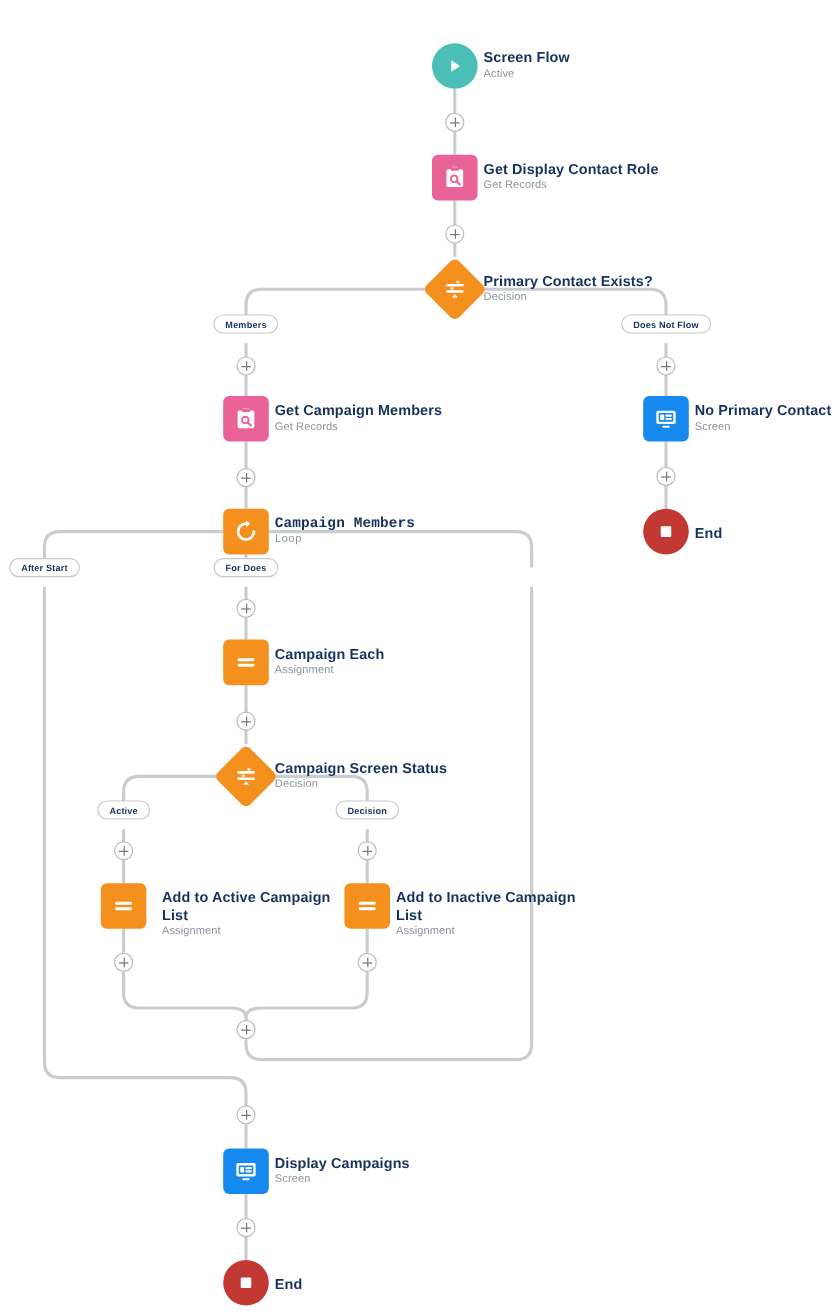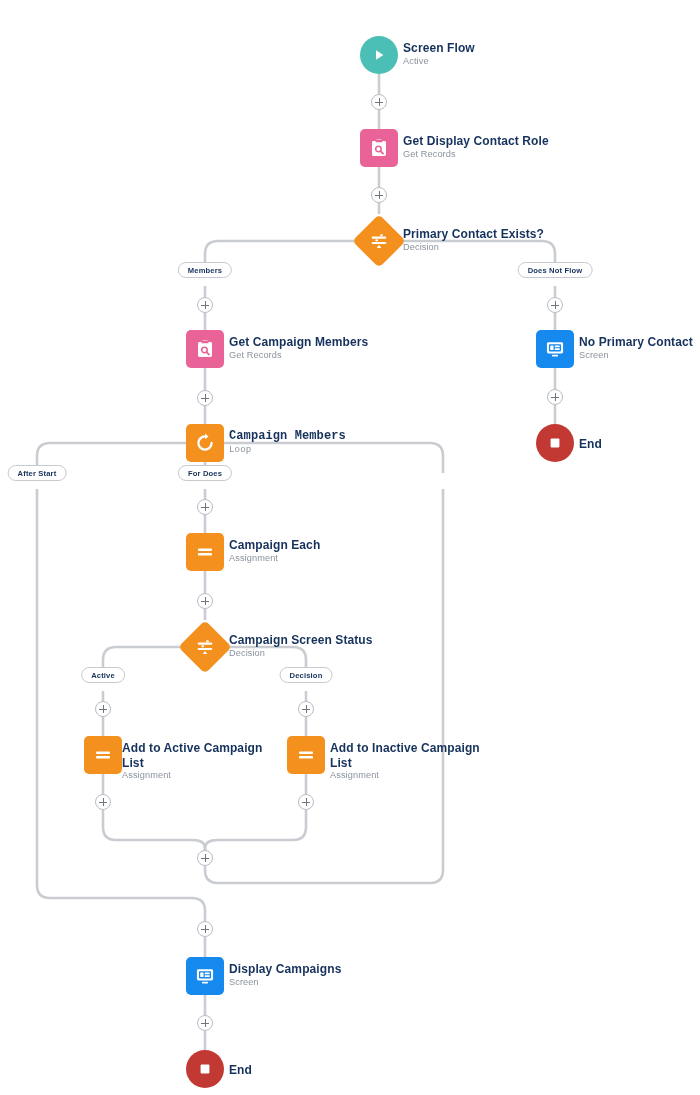--- a/index.html
+++ b/index.html
@@ -257,21 +257,21 @@
           <span class="s">Decision</span>
         </div>
       </div>
       <div class="node">
         <div class="ico sq" style="background: rgb(244, 144, 30); left: 84px; top: 736px;">
           <svg width="22" height="22" viewBox="0 0 24 24">
             <rect x="4.4" y="8.2" width="15.2" height="2.7" rx="1.0" fill="#fff"></rect>
             <rect x="4.4" y="13.2" width="15.2" height="2.7" rx="1.0" fill="#fff"></rect>
           </svg>
         </div>
-        <div class="lbl" style="left: 122px; top: 741px; width: 150px;">
+        <div class="lbl" style="left: 135px; top: 741px; width: 150px;">
           <span class="t">Add to Active Campaign List</span>
           <span class="s">Assignment</span>
         </div>
       </div>
       <div class="node">
         <div class="ico sq" style="background: rgb(244, 144, 30); left: 287px; top: 736px;">
           <svg width="22" height="22" viewBox="0 0 24 24">
             <rect x="4.4" y="8.2" width="15.2" height="2.7" rx="1.0" fill="#fff"></rect>
             <rect x="4.4" y="13.2" width="15.2" height="2.7" rx="1.0" fill="#fff"></rect>
           </svg>

